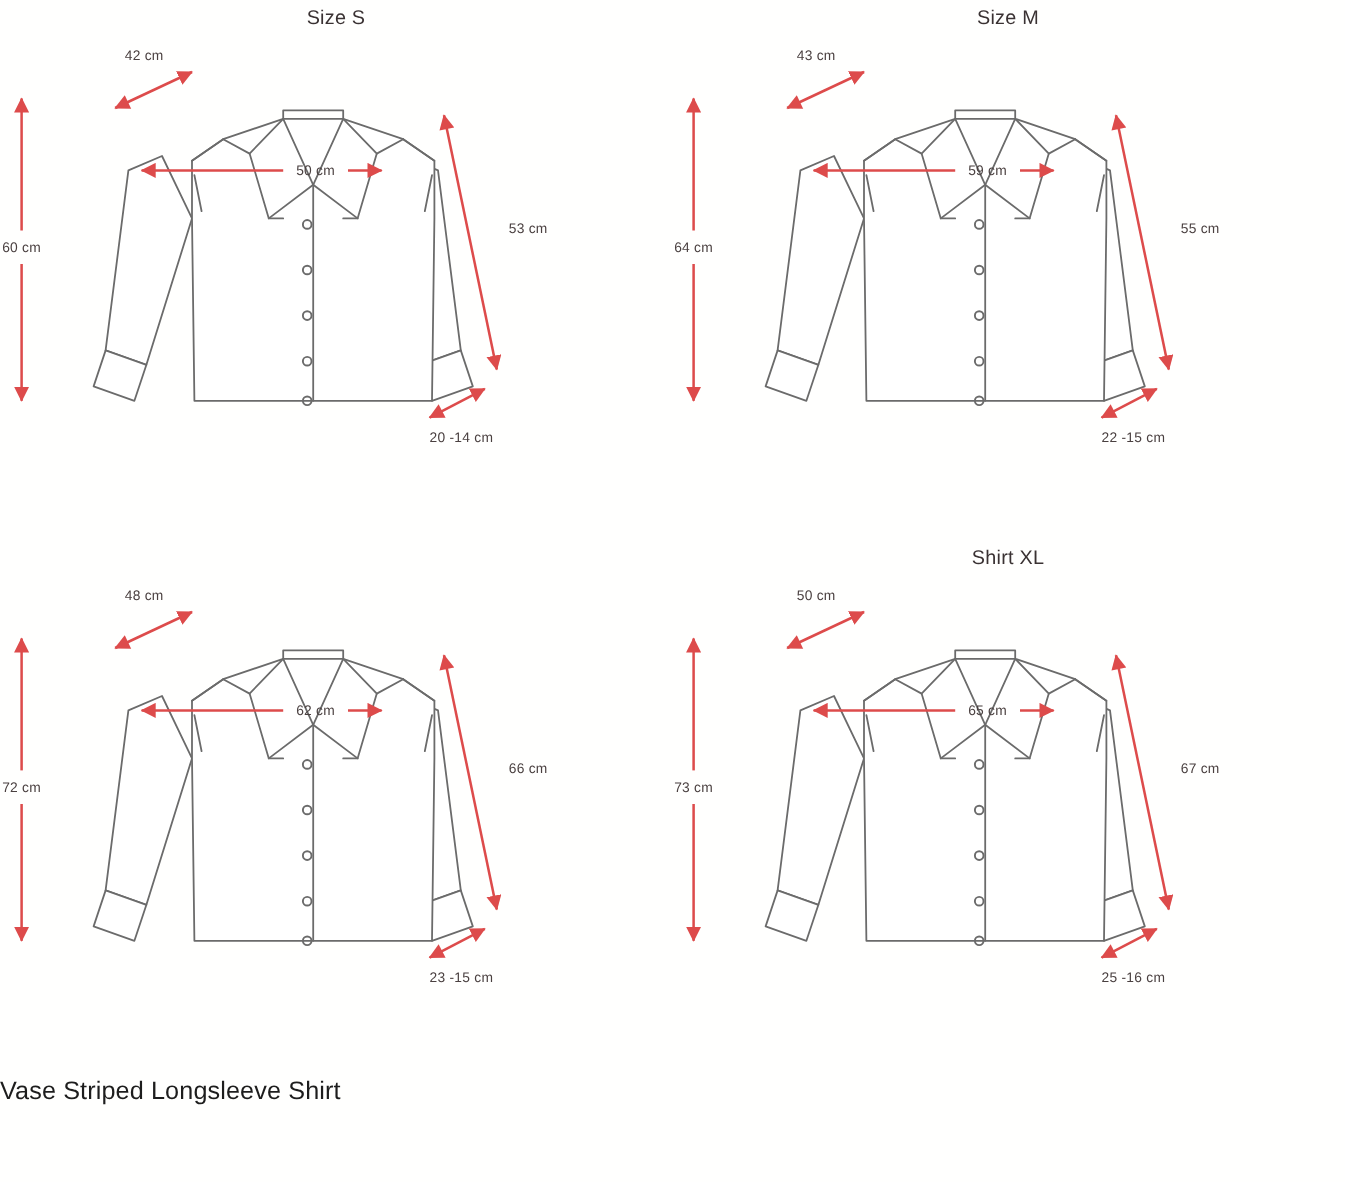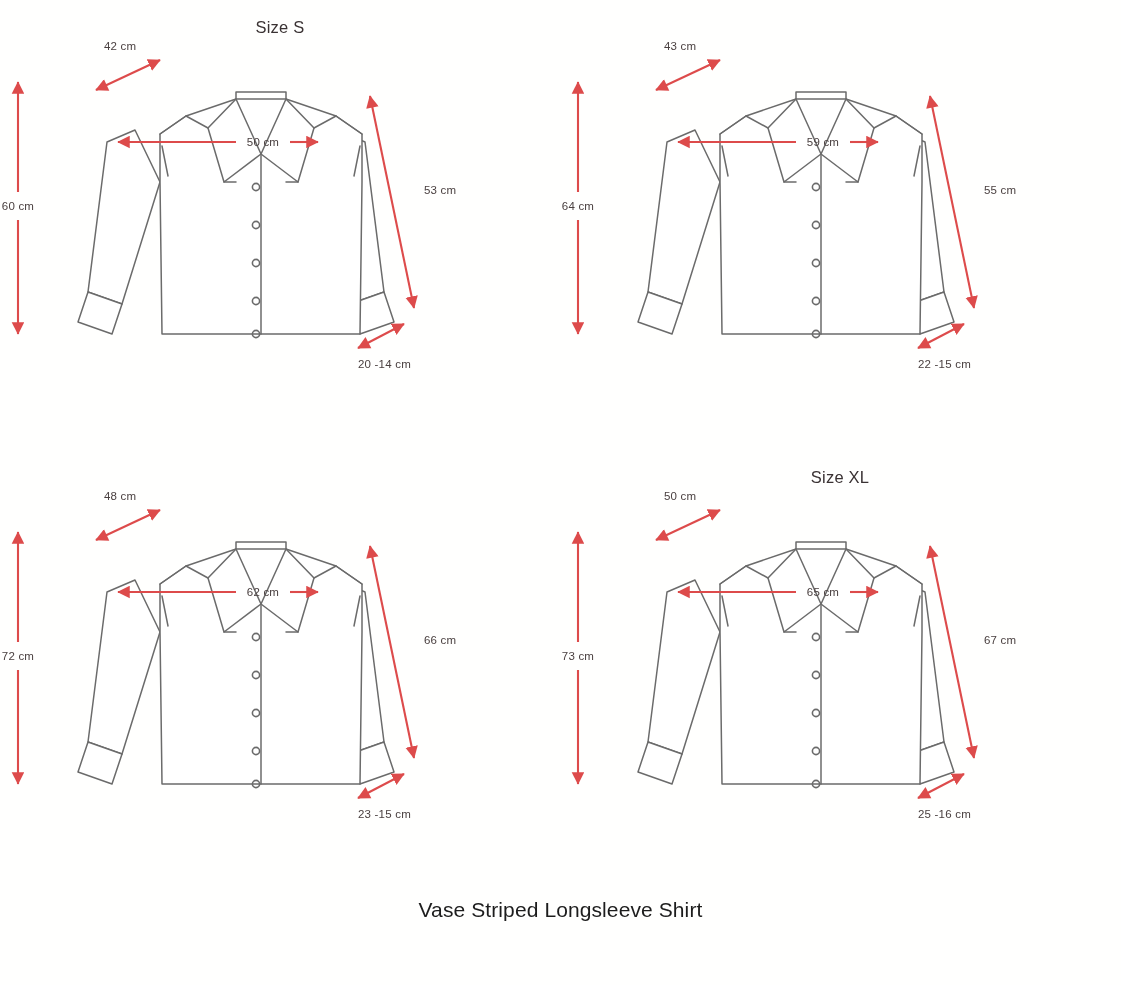--- a/index.html
+++ b/index.html
@@ -34,40 +34,39 @@
     position: relative;
     width: 560px;
     box-sizing: border-box;
   }
   .panel-title {
     text-align: center;
     font-size: 16.5px;
     font-weight: 400;
     color: #3a3233;
     letter-spacing: 0.2px;
-    padding-top: 18px;
+    padding-top: 6px;
     margin: 0;
     font-family: "Liberation Sans", sans-serif;
   }
   .panel .figure {
     position: absolute;
     left: 0;
     top: 34px;
     width: 560px;
     height: 400px;
   }
   .panel svg {
     display: block;
   }
   .caption {
     position: absolute;
     left: 0;
     top: 898px;
     width: 1121px;
-    text-align: center;
     font-size: 21px;
     color: #1d1d1d;
     font-family: "Liberation Sans", sans-serif;
     letter-spacing: 0.1px;
   }
   
   .garment {
     fill: #ffffff;
     stroke: #6b6b6b;
     stroke-width: 1.5;
@@ -161,20 +160,21 @@
           <line class="dim-line" x1="370" y1="62" x2="414" y2="274" marker-start="url(#ah-s-start)" marker-end="url(#ah-s)"></line>
           <text class="dim-text" x="424" y="160">53 cm</text>
 
           <line class="dim-line" x1="358" y1="314" x2="404" y2="290" marker-start="url(#ah-s-start)" marker-end="url(#ah-s)"></line>
           <text class="dim-text" x="358" y="334">20 -14 cm</text>
         </svg>
       </div>
     </div>
 
     <div class="panel">
+      <div class="panel-title">Size M</div>
       <div class="figure">
         <svg width="560" height="400" viewBox="0 0 560 400" xmlns="http://www.w3.org/2000/svg">
           <defs>
             <marker id="ah-m" markerWidth="7" markerHeight="7" refX="5.6" refY="3" orient="auto" markerUnits="strokeWidth">
               <path d="M0,0 L6,3 L0,6 z" fill="#dd4b4b"></path>
             </marker>
             <marker id="ah-m-start" markerWidth="7" markerHeight="7" refX="0.4" refY="3" orient="auto" markerUnits="strokeWidth">
               <path d="M6,0 L0,3 L6,6 z" fill="#dd4b4b"></path>
             </marker>
           </defs>
@@ -279,21 +279,21 @@
           <line class="dim-line" x1="370" y1="62" x2="414" y2="274" marker-start="url(#ah-l-start)" marker-end="url(#ah-l)"></line>
           <text class="dim-text" x="424" y="160">66 cm</text>
 
           <line class="dim-line" x1="358" y1="314" x2="404" y2="290" marker-start="url(#ah-l-start)" marker-end="url(#ah-l)"></line>
           <text class="dim-text" x="358" y="334">23 -15 cm</text>
         </svg>
       </div>
     </div>
 
     <div class="panel">
-      <div class="panel-title">Size XL</div>
+      <div class="panel-title">Shirt XL</div>
       <div class="figure">
         <svg width="560" height="400" viewBox="0 0 560 400" xmlns="http://www.w3.org/2000/svg">
           <defs>
             <marker id="ah-xl" markerWidth="7" markerHeight="7" refX="5.6" refY="3" orient="auto" markerUnits="strokeWidth">
               <path d="M0,0 L6,3 L0,6 z" fill="#dd4b4b"></path>
             </marker>
             <marker id="ah-xl-start" markerWidth="7" markerHeight="7" refX="0.4" refY="3" orient="auto" markerUnits="strokeWidth">
               <path d="M6,0 L0,3 L6,6 z" fill="#dd4b4b"></path>
             </marker>
           </defs>

